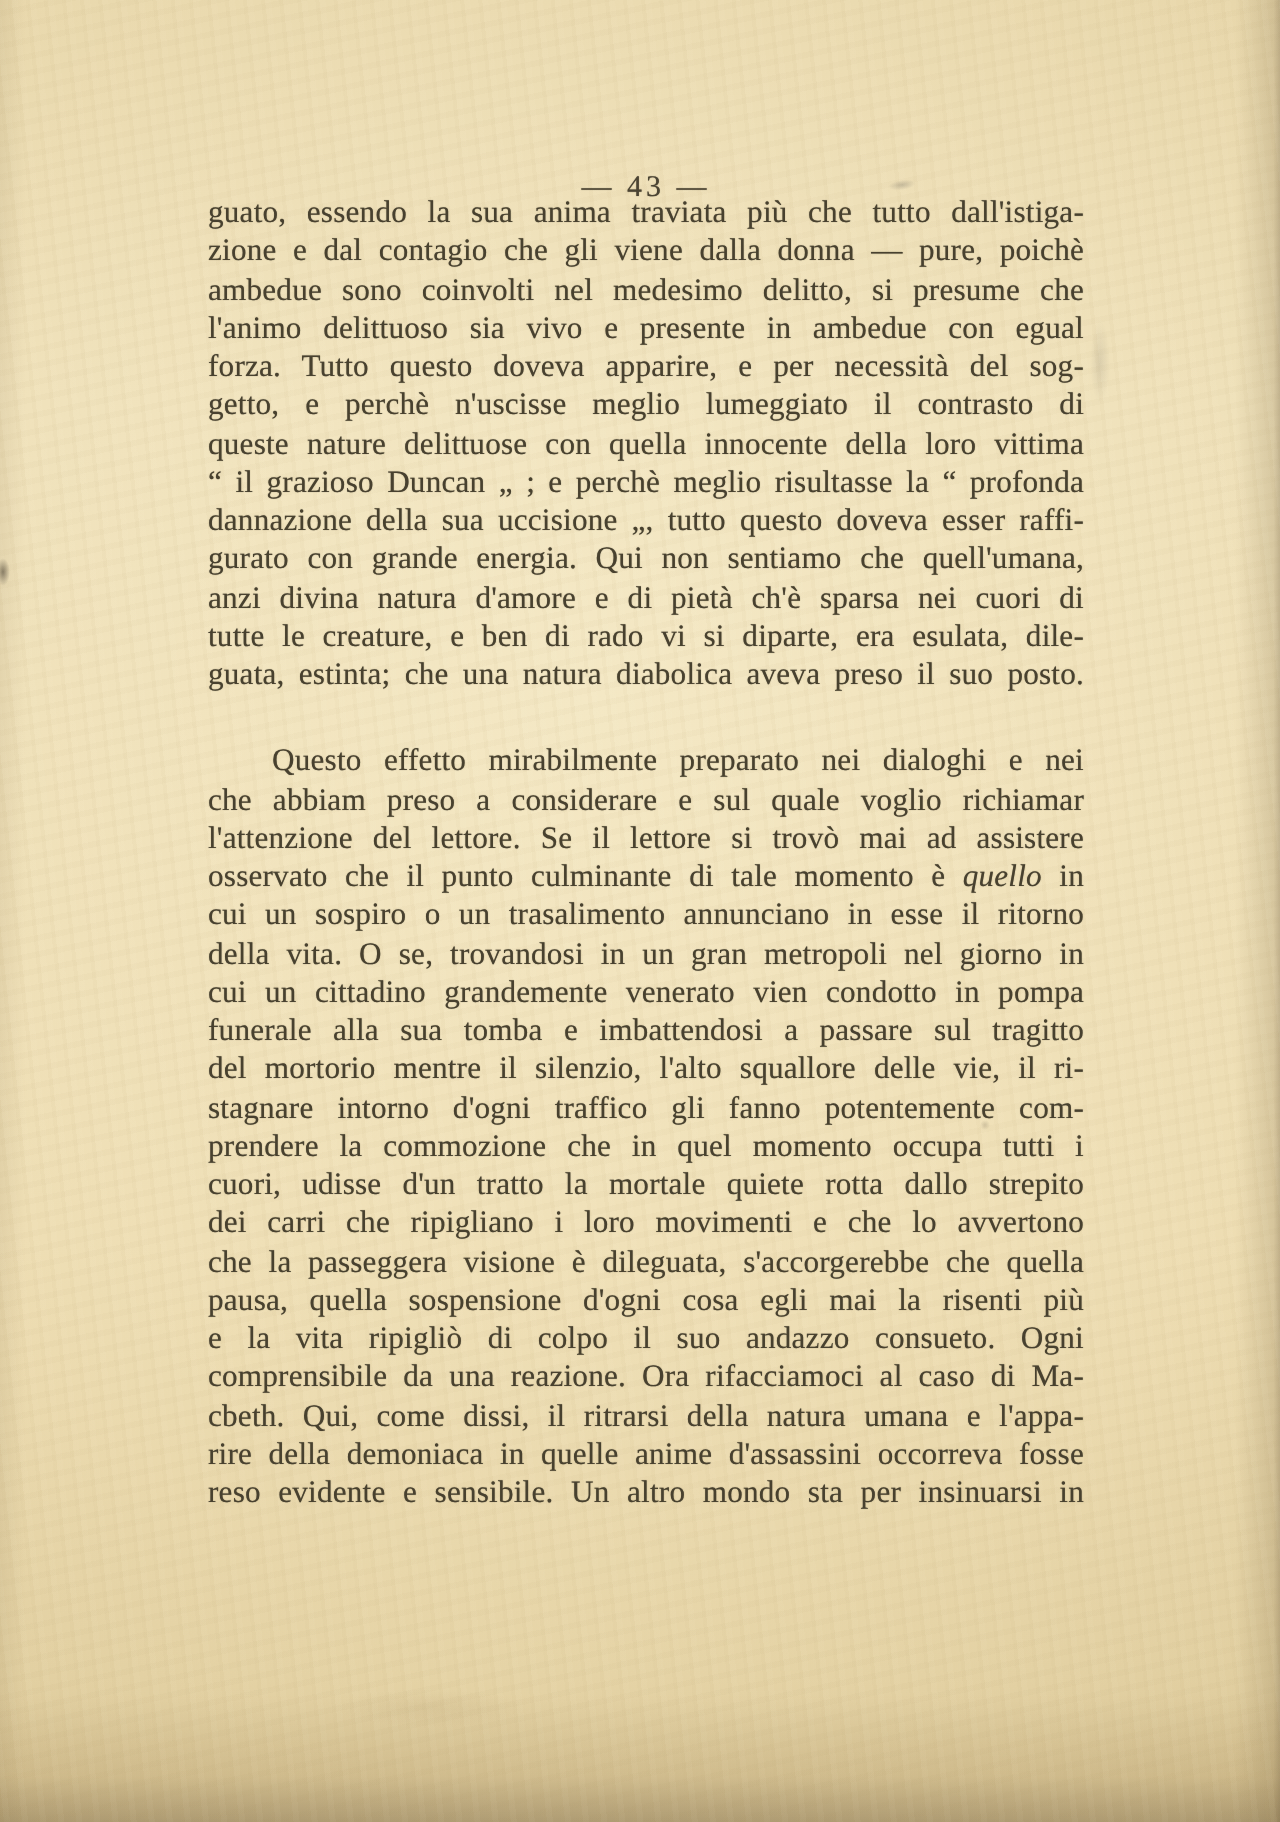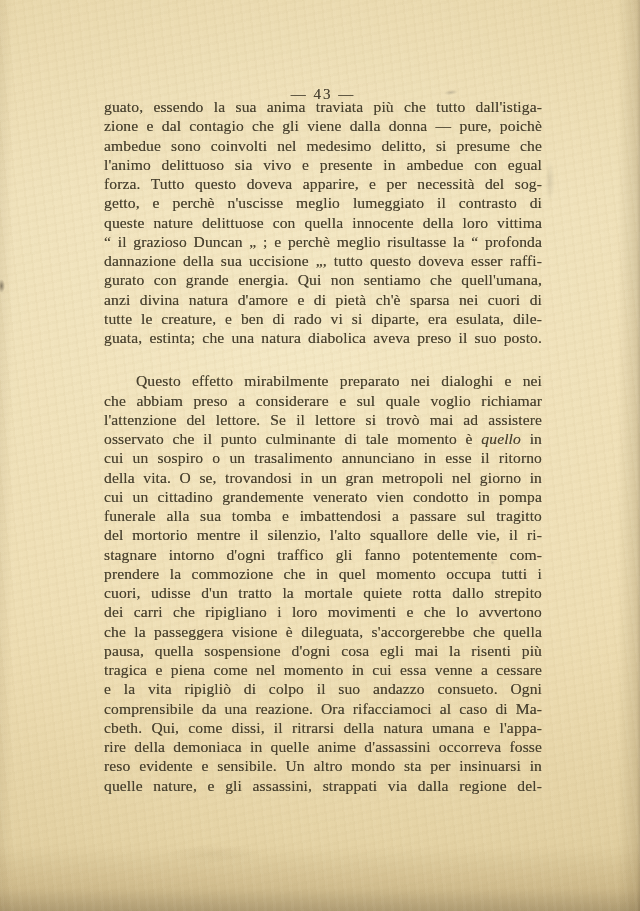--- a/index.html
+++ b/index.html
@@ -111,27 +111,25 @@
         <div class="line">della vita. O se, trovandosi in un gran metropoli nel giorno in</div>
         <div class="line">cui un cittadino grandemente venerato vien condotto in pompa</div>
         <div class="line">funerale alla sua tomba e imbattendosi a passare sul tragitto</div>
         <div class="line">del mortorio mentre il silenzio, l'alto squallore delle vie, il ri-</div>
         <div class="line">stagnare intorno d'ogni traffico gli fanno potentemente com-</div>
         <div class="line">prendere la commozione che in quel momento occupa tutti i</div>
         <div class="line">cuori, udisse d'un tratto la mortale quiete rotta dallo strepito</div>
         <div class="line">dei carri che ripigliano i loro movimenti e che lo avvertono</div>
         <div class="line">che la passeggera visione è dileguata, s'accorgerebbe che quella</div>
         <div class="line">pausa, quella sospensione d'ogni cosa egli mai la risenti più</div>
-        <div class="line">tragica e piena come nel momento in cui essa venne a cessare</div>
         <div class="line">e la vita ripigliò di colpo il suo andazzo consueto. Ogni</div>
         <div class="line">comprensibile da una reazione. Ora rifacciamoci al caso di Ma-</div>
         <div class="line">cbeth. Qui, come dissi, il ritrarsi della natura umana e l'appa-</div>
         <div class="line">rire della demoniaca in quelle anime d'assassini occorreva fosse</div>
         <div class="line">reso evidente e sensibile. Un altro mondo sta per insinuarsi in</div>
-        <div class="line">quelle nature, e gli assassini, strappati via dalla regione del-</div>
       </div>
     </div>
   <div class="stain stain-1"></div>
   <div class="stain stain-2"></div>
   <div class="stain stain-3"></div>
   <div class="stain stain-4"></div>
   <div class="stain stain-5"></div>
 </div>
 
 </body></html>

